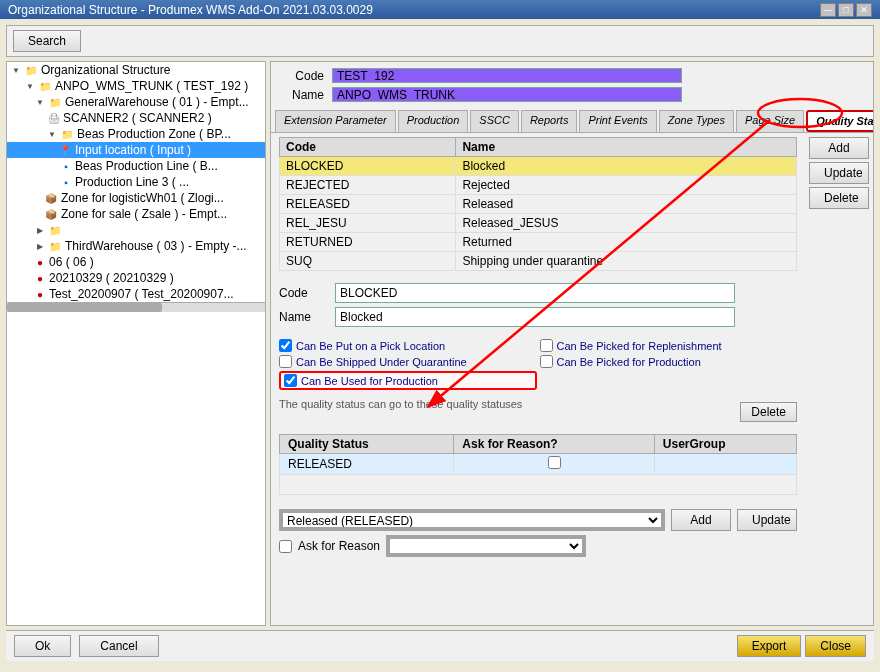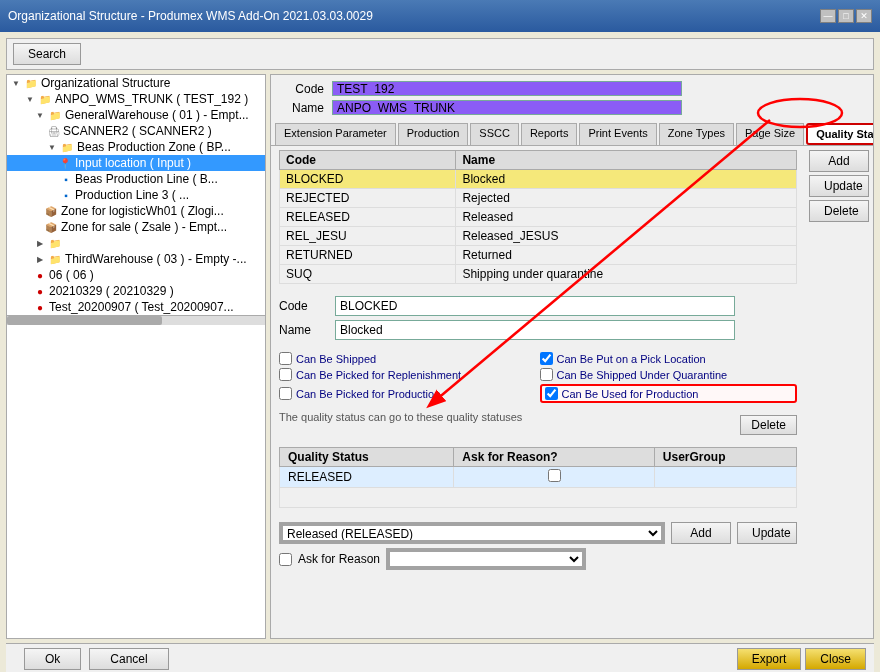--- a/index.html
+++ b/index.html
@@ -5,21 +5,21 @@
     * { box-sizing: border-box; margin: 0; padding: 0; font-family: 'Segoe UI', Arial, sans-serif; font-size: 12px; }
     body { background: #ece9d8; width: 880px; height: 672px; overflow: hidden; }
 
     .title-bar {
       background: linear-gradient(to bottom, #4a7ab5, #2a5a9f);
       color: white;
       padding: 4px 8px;
       display: flex;
       align-items: center;
       justify-content: space-between;
-      height: 32px;
+      height: 19px;
     }
     .title-bar-buttons { display: flex; gap: 2px; }
     .title-btn {
       width: 16px; height: 14px;
       background: #c0c0c0;
       border: 1px solid #808080;
       font-size: 9px;
       display: flex; align-items: center; justify-content: center;
       cursor: pointer;
     }
@@ -121,20 +121,21 @@
     }
     .tab {
       padding: 3px 8px;
       border: 1px solid #aaa;
       border-bottom: none;
       background: #ddd;
       cursor: pointer;
       margin-right: 2px;
       white-space: nowrap;
       font-size: 11px;
+      font-style: italic;
     }
     .tab.active {
       background: white;
       border-bottom: 1px solid white;
       z-index: 1;
       font-weight: bold;
       border: 2px solid #cc0000;
       border-radius: 3px;
     }
 
@@ -268,21 +269,21 @@
 
     
     .bottom-bar {
       display: flex;
       justify-content: space-between;
       align-items: center;
       padding: 4px 8px;
       background: #f0f0f0;
       border-top: 1px solid #aaa;
     }
-    .bottom-left { display: flex; gap: 8px; margin-left: 10px; }
+    .bottom-left { display: flex; gap: 8px; }
     .bottom-right { display: flex; gap: 4px; }
     .ok-btn, .cancel-btn {
       padding: 3px 20px;
       background: linear-gradient(to bottom, #f5f5f5, #ddd);
       border: 1px solid #999;
       cursor: pointer;
     }
     .export-btn, .close-btn {
       padding: 3px 14px;
       background: linear-gradient(to bottom, #f5e070, #d4a800);
@@ -503,24 +504,20 @@
               <span class="detail-label">Code</span>
               <input class="detail-input" type="text" value="BLOCKED" style="">
             </div>
             <div class="detail-row">
               <span class="detail-label">Name</span>
               <input class="detail-input" type="text" value="Blocked" style="">
             </div>
           </div>
 
           <div class="checkboxes-section">
-            <div class="cb-row">
-              <input type="checkbox" id="cb_shipped" style="">
-              <label class="cb-label" for="cb_shipped">Can Be Shipped</label>
-            </div>
             <div class="cb-row">
               <input type="checkbox" id="cb_pickLoc" checked="" style="">
               <label class="cb-label" for="cb_pickLoc">Can Be Put on a Pick Location</label>
             </div>
             <div class="cb-row">
               <input type="checkbox" id="cb_replenish" style="">
               <label class="cb-label" for="cb_replenish">Can Be Picked for Replenishment</label>
             </div>
             <div class="cb-row">
               <input type="checkbox" id="cb_shipQuarantine" style="">

